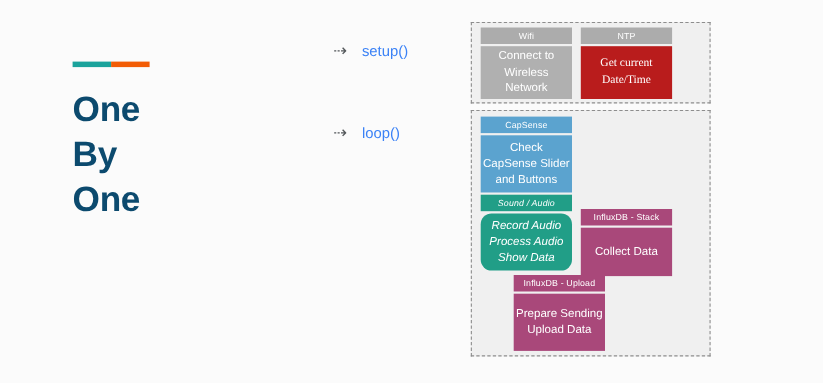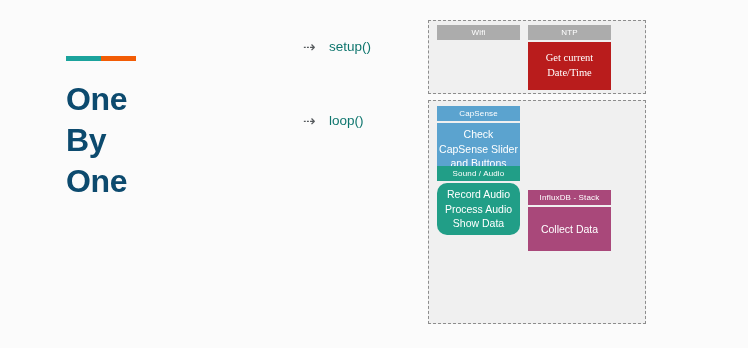--- a/index.html
+++ b/index.html
@@ -57,21 +57,21 @@
     font-size: 13px;
   }
   .callout-arrow {
     width: 26px;
     font-size: 15px;
     color: #55595c;
     line-height: 1;
   }
   .callout-label {
     font-size: 13.5px;
-    color: #0f766e;
+    color: #3b82f6;
   }
   #callout-setup { left: 303px; top: 39px; }
   #callout-loop  { left: 303px; top: 113px; }
 
   
   .group {
     position: absolute;
     border: 1px dashed #8d8d8d;
     background: #f0f0f0;
     box-sizing: border-box;
@@ -124,21 +124,21 @@
 
   
   #task-wifi      { left: 437px; top: 25px;  width: 83px; }
   #task-wifi      .task-body { height: 48px; }
   #task-ntp       { left: 528px; top: 25px;  width: 83px; border-radius: 17px; }
   #task-ntp       .task-body { height: 48px; }
 
   #task-capsense  { left: 437px; top: 106px; width: 83px; }
   #task-capsense  .task-body { height: 52px; }
 
-  #task-sound     { left: 437px; top: 166px; width: 83px; }
+  #task-sound     { left: 437px; top: 177px; width: 83px; font-style: italic; }
   #task-sound     .task-body { height: 52px; border-radius: 10px; }
 
   #task-stack     { left: 528px; top: 178px; width: 83px; margin-top: 12px; }
   #task-stack     .task-body { height: 44px; }
 
   #task-upload    { left: 467px; top: 250px; width: 83px; }
   #task-upload    .task-body { height: 52px; }
 </style>
 </head>
 <body style="background: rgb(251, 251, 251);">
@@ -164,20 +164,25 @@
 
   <div class="callout" id="callout-loop">
     <span class="callout-arrow">⇢</span>
     <span class="callout-label">loop()</span>
   </div>
 
   <div class="group" id="group-setup"></div>
 
   <div class="task" id="task-wifi">
     <div class="task-header" style="background: rgb(172, 172, 172);">Wifi</div>
+    <div class="task-body" style="background: rgb(176, 176, 176);">
+      <span class="ln">Connect to</span>
+      <span class="ln">Wireless</span>
+      <span class="ln">Network</span>
+    </div>
   </div>
 
   <div class="task" id="task-ntp">
     <div class="task-header" style="background: rgb(172, 172, 172);">NTP</div>
     <div class="task-body" style="background: #b91c1c; font-family: Liberation Serif, serif;">
       <span class="ln">Get current</span>
       <span class="ln">Date/Time</span>
     </div>
   </div>
 
@@ -201,14 +206,21 @@
     </div>
   </div>
 
   <div class="task" id="task-stack">
     <div class="task-header" style="background: rgb(169, 72, 122);">InfluxDB - Stack</div>
     <div class="task-body" style="background: rgb(169, 72, 122);">
       <span class="ln">Collect Data</span>
     </div>
   </div>
 
+  <div class="task" id="task-upload">
+    <div class="task-header" style="background: rgb(169, 72, 122);">InfluxDB - Upload</div>
+    <div class="task-body" style="background: rgb(169, 72, 122);">
+      <span class="ln">Prepare Sending</span>
+      <span class="ln">Upload Data</span>
+    </div>
+  </div>
 
 </div>
 
 </body></html>

